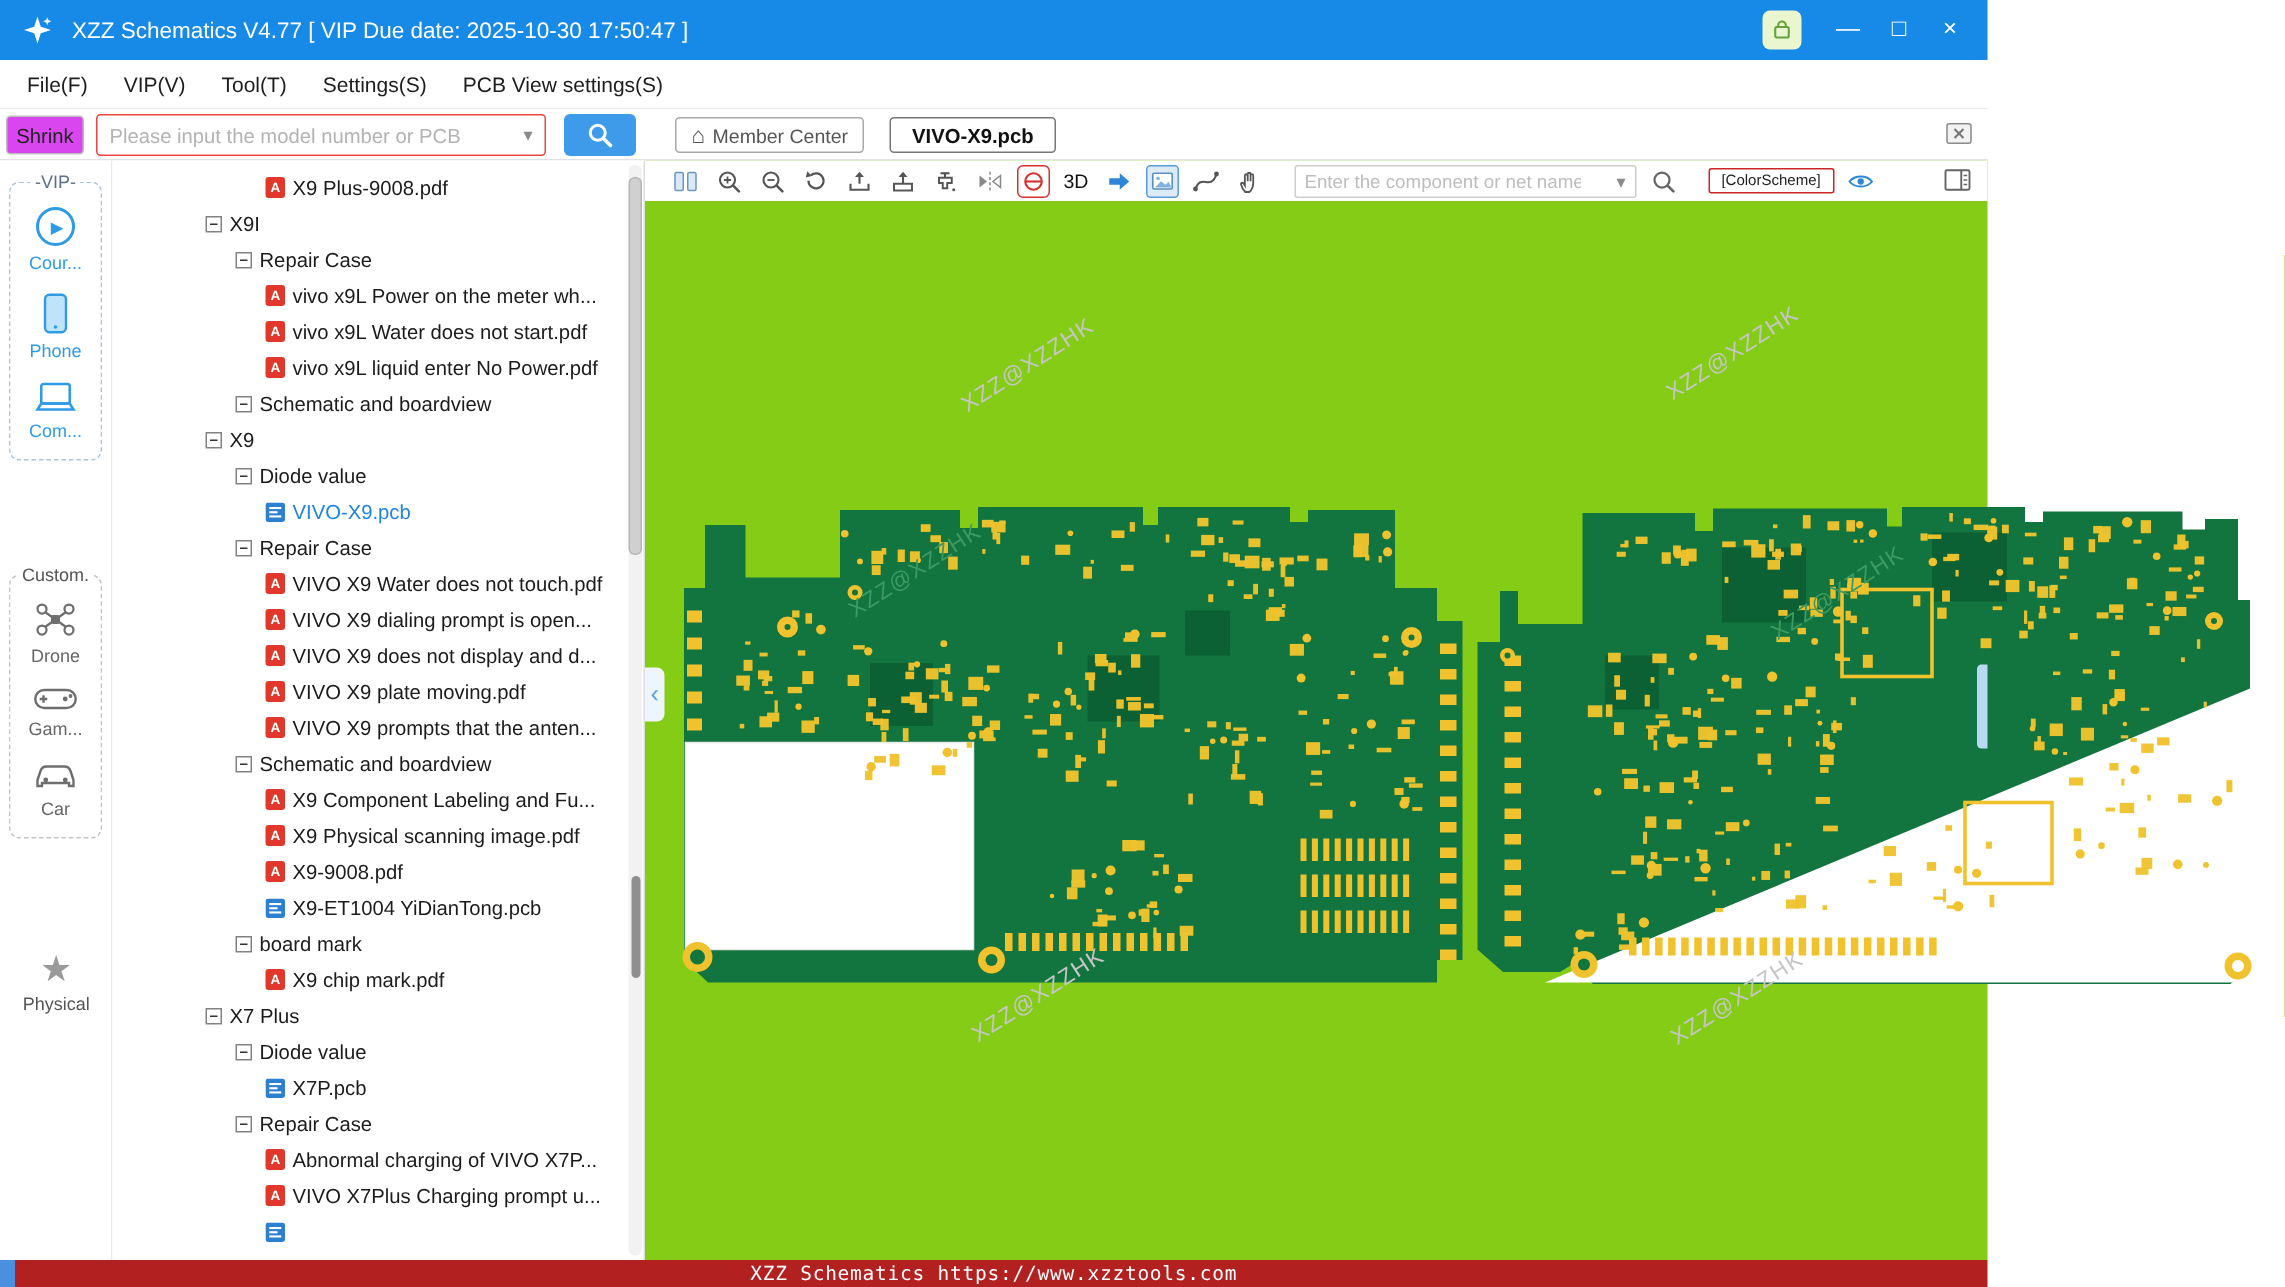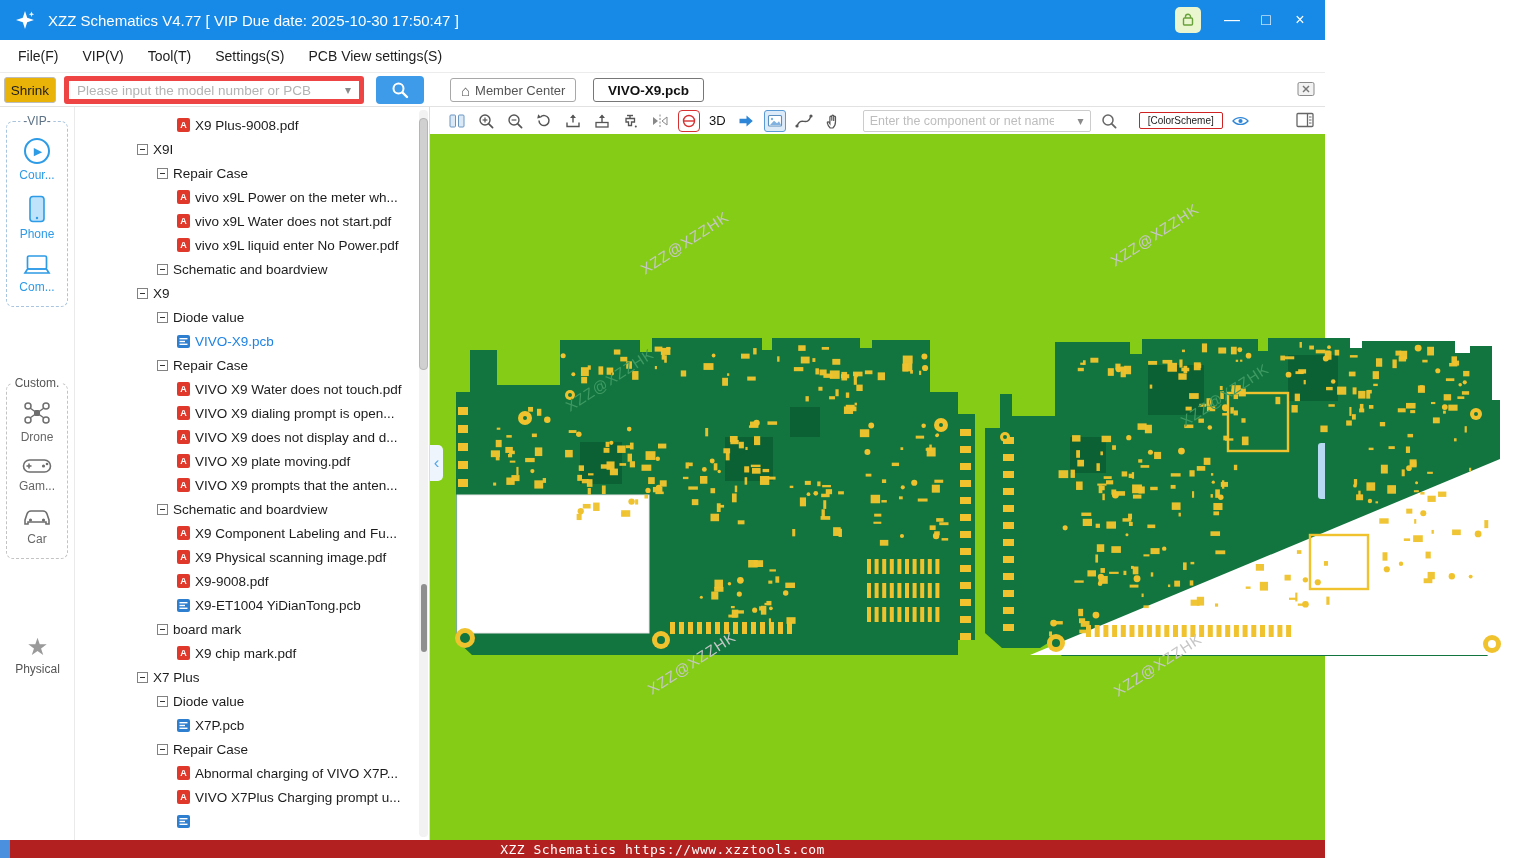--- a/index.html
+++ b/index.html
@@ -14,22 +14,22 @@
   .spacer{flex:1;}
   .vip-badge{width:26px;height:26px;border-radius:5px;background:#e9f6cf;display:flex;align-items:center;justify-content:center;margin-right:14px;}
   .win-btn{width:34px;height:30px;display:flex;align-items:center;justify-content:center;color:#fff;font-size:16px;}
 
   
   .menubar{height:33px;display:flex;align-items:center;padding:0 6px;background:#fff;border-bottom:1px solid #ececec;flex:none;}
   .menu-item{padding:0 12px;font-size:14px;color:#1d1d1d;}
 
   
   .searchrow{height:34px;position:relative;background:#fff;border-bottom:1px solid #e2e2e2;flex:none;}
-  .shrink-btn{position:absolute;left:4px;top:4px;width:52px;height:26px;background:#eab308;border:1px solid #bdbdbd;border-radius:3px;font-size:13.5px;color:#222;}
-  .model-combo{position:absolute;left:64px;top:3px;width:300px;height:28px;border:5px solid #ef4444;border-radius:3px;display:flex;align-items:center;padding:0 8px;}
+  .shrink-btn{position:absolute;left:4px;top:4px;width:52px;height:26px;background:#d946ef;border:1px solid #bdbdbd;border-radius:3px;font-size:13.5px;color:#222;}
+  .model-combo{position:absolute;left:64px;top:3px;width:300px;height:28px;border:1px solid #ef4444;border-radius:3px;display:flex;align-items:center;padding:0 8px;}
   .combo-placeholder{color:#b3b3b3;font-size:13.5px;flex:1;white-space:nowrap;overflow:hidden;}
   .combo-arrow{color:#8a8a8a;font-size:12px;}
   .search-btn{position:absolute;left:376px;top:3px;width:48px;height:28px;background:#3d9be9;border:none;border-radius:4px;display:flex;align-items:center;justify-content:center;}
   .member-btn{position:absolute;left:450px;top:5px;height:24px;background:#fff;border:1px solid #a8a8a8;border-radius:3px;display:flex;align-items:center;padding:0 10px;font-size:13px;color:#555;gap:5px;}
   .home-ico{font-size:15px;color:#555;}
   .doc-tab{position:absolute;left:593px;top:5px;height:24px;border:1px solid #777;border-radius:3px;display:flex;align-items:center;padding:0 14px;font-size:13.5px;font-weight:bold;color:#111;background:#fff;}
   .tabs-close{position:absolute;right:10px;top:8px;}
 
   
   .content{display:flex;flex:1;min-height:0;}

